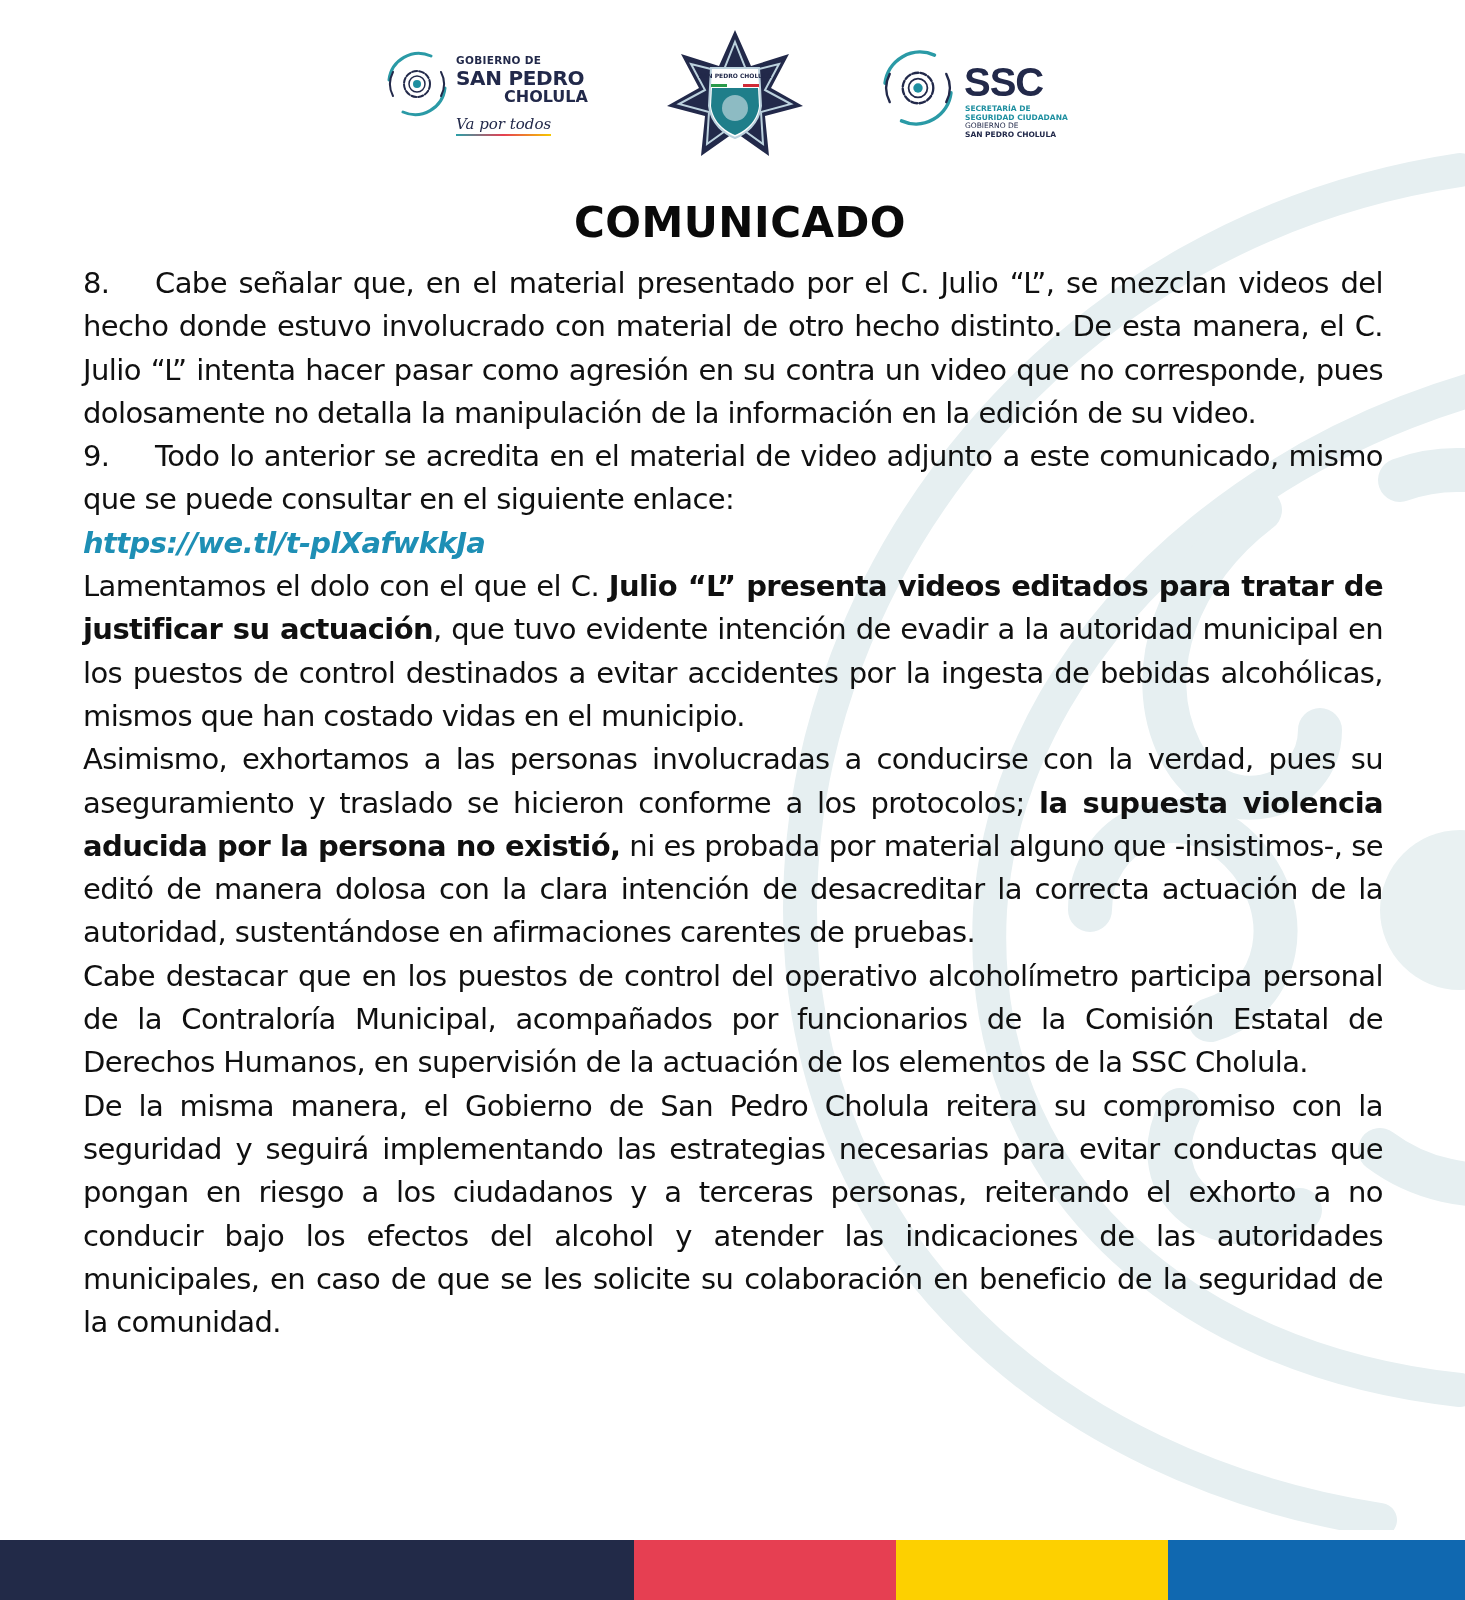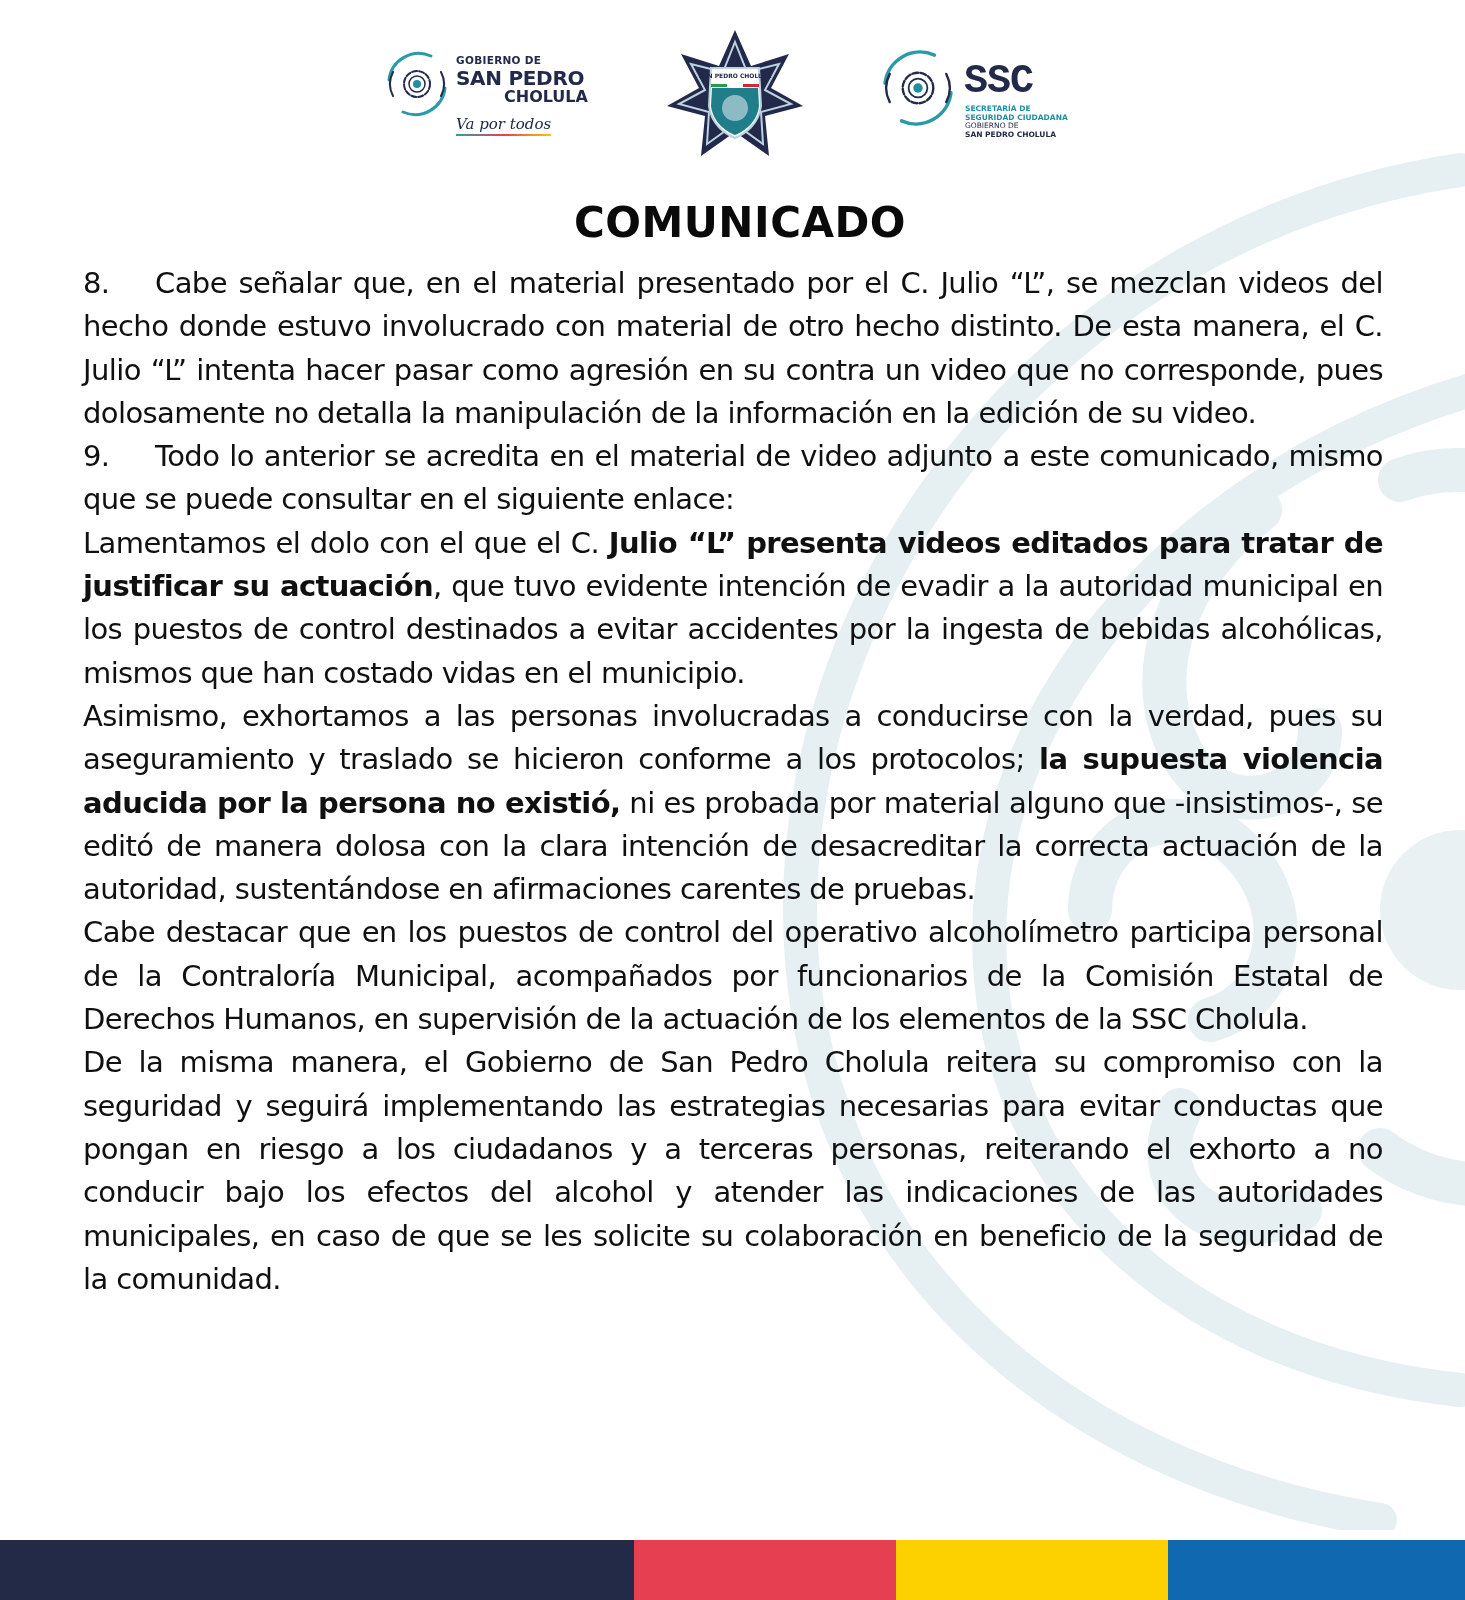--- a/index.html
+++ b/index.html
@@ -8,21 +8,21 @@
   .header { position:absolute; left:0; top:0; width:1299px; height:175px; z-index:2; }
   .logo-gob { position:absolute; left:383px; top:45px; width:230px; height:100px; }
   .logo-star { position:absolute; left:665px; top:28px; width:140px; height:135px; }
   .logo-ssc { position:absolute; left:878px; top:48px; width:200px; height:100px; }
   .gob-text { position:absolute; left:73px; top:10px; color:#22294a; font-family:"DejaVu Sans", sans-serif; font-weight:bold; line-height:1; }
   .gob-small { font-size:10.5px; letter-spacing:0.3px; }
   .gob-big { font-size:20px; margin-top:2px; letter-spacing:-0.3px; }
   .gob-mid { font-size:16px; margin-top:1px;margin-left:48px; }
   .gob-slogan { position:absolute; left:73px; top:70px; font-family:"DejaVu Serif", serif; font-style:italic; font-size:15px; color:#22294a;text-align:right; }
   .gob-slogan-line { position:absolute; left:73px; top:89px; width:95px; height:2px; background:linear-gradient(90deg,#2aa0a8,#e63f52,#f7c800); }
-  .ssc-title { position:absolute; left:86px; top:14px; font-size:40px; font-weight:bold; color:#22294a; letter-spacing:-1px; line-height:1; font-family:Liberation Mono, monospace; }
+  .ssc-title { position:absolute; left:86px; top:14px; font-size:40px; font-weight:bold; color:#22294a; letter-spacing:-1px; line-height:1; font-family:Liberation Sans, sans-serif; }
   .ssc-sub { position:absolute; left:87px; top:57px; font-size:7.5px; line-height:8.5px; font-weight:bold; font-family:"DejaVu Sans", sans-serif; }
   .ssc-sub .teal { color:#1e8fa0; }
   .ssc-sub .navy { color:#22294a; }
   .ssc-sub .plain { font-weight:normal; color:#22294a; }
   .title { position:absolute; left:0; top:198px; width:1480px; text-align:center; font-family:"DejaVu Sans", sans-serif; font-weight:bold; font-size:42px; letter-spacing:0.5px; color:#0a0a0a; z-index:2; margin:0; }
   .content { position:absolute; left:83px; top:262px; width:1300px; z-index:2; font-family:"DejaVu Sans", sans-serif; font-size:29px; line-height:43.3px; color:#101010; text-align:justify; letter-spacing:-0.6px; word-spacing:0px; }
   .content p { margin:0; }
   .content b { font-weight:bold; }
   .link { color:#1e8fb5; font-weight:bold; font-style:italic; text-decoration:none; display:block; text-align:left; }
   .item-num { display:inline-block; width:72px; }
@@ -105,21 +105,21 @@
       <div class="plain">GOBIERNO DE</div>
       <div class="navy">SAN PEDRO CHOLULA</div>
     </div>
   </div>
 </div>
 
 <h1 class="title">COMUNICADO</h1>
 
 <div class="content">
   <p><span class="item-num">8.</span><span>Cabe señalar que, en el material presentado por el C. Julio “L”, se mezclan videos del hecho donde estuvo involucrado con material de otro hecho distinto. De esta manera, el C. Julio “L” intenta hacer pasar como agresión en su contra un video que no corresponde, pues dolosamente no detalla la manipulación de la información en la edición de su video.</span></p>
-  <p><span class="item-num n9">9.</span><span>Todo lo anterior se acredita en el material de video adjunto a este comunicado, mismo que se puede consultar en el siguiente enlace:</span></p>
+  <p><span class="item-num n9">9.</span><span>Todo lo anterior se acredita en el material de video adjunto a este comunicado, mismo que se puede consultar en el siguiente enlace:</span><span class="link">https://we.tl/t-plXafwkkJa</span></p>
   <p><span>Lamentamos el dolo con el que el C. </span><b>Julio “L” presenta videos editados para tratar de justificar su actuación</b><span>, que tuvo evidente intención de evadir a la autoridad municipal en los puestos de control destinados a evitar accidentes por la ingesta de bebidas alcohólicas, mismos que han costado vidas en el municipio.</span></p>
   <p><span>Asimismo, exhortamos a las personas involucradas a conducirse con la verdad, pues su aseguramiento y traslado se hicieron conforme a los protocolos; </span><b>la supuesta violencia aducida por la persona no existió,</b><span> ni es probada por material alguno que -insistimos-, se editó de manera dolosa con la clara intención de desacreditar la correcta actuación de la autoridad, sustentándose en afirmaciones carentes de pruebas.</span></p>
   <p>Cabe destacar que en los puestos de control del operativo alcoholímetro participa personal de la Contraloría Municipal, acompañados por funcionarios de la Comisión Estatal de Derechos Humanos, en supervisión de la actuación de los elementos de la SSC Cholula.</p>
   <p>De la misma manera, el Gobierno de San Pedro Cholula reitera su compromiso con la seguridad y seguirá implementando las estrategias necesarias para evitar conductas que pongan en riesgo a los ciudadanos y a terceras personas, reiterando el exhorto a no conducir bajo los efectos del alcohol y atender las indicaciones de las autoridades municipales, en caso de que se les solicite su colaboración en beneficio de la seguridad de la comunidad.</p>
 </div>
 
 <div class="footer-bar">
   <div style="width:634px;background:#222a48;"></div>
   <div style="width:262px;background:#e63f52;"></div>
   <div style="width:272px;background:#fdd000;"></div>

